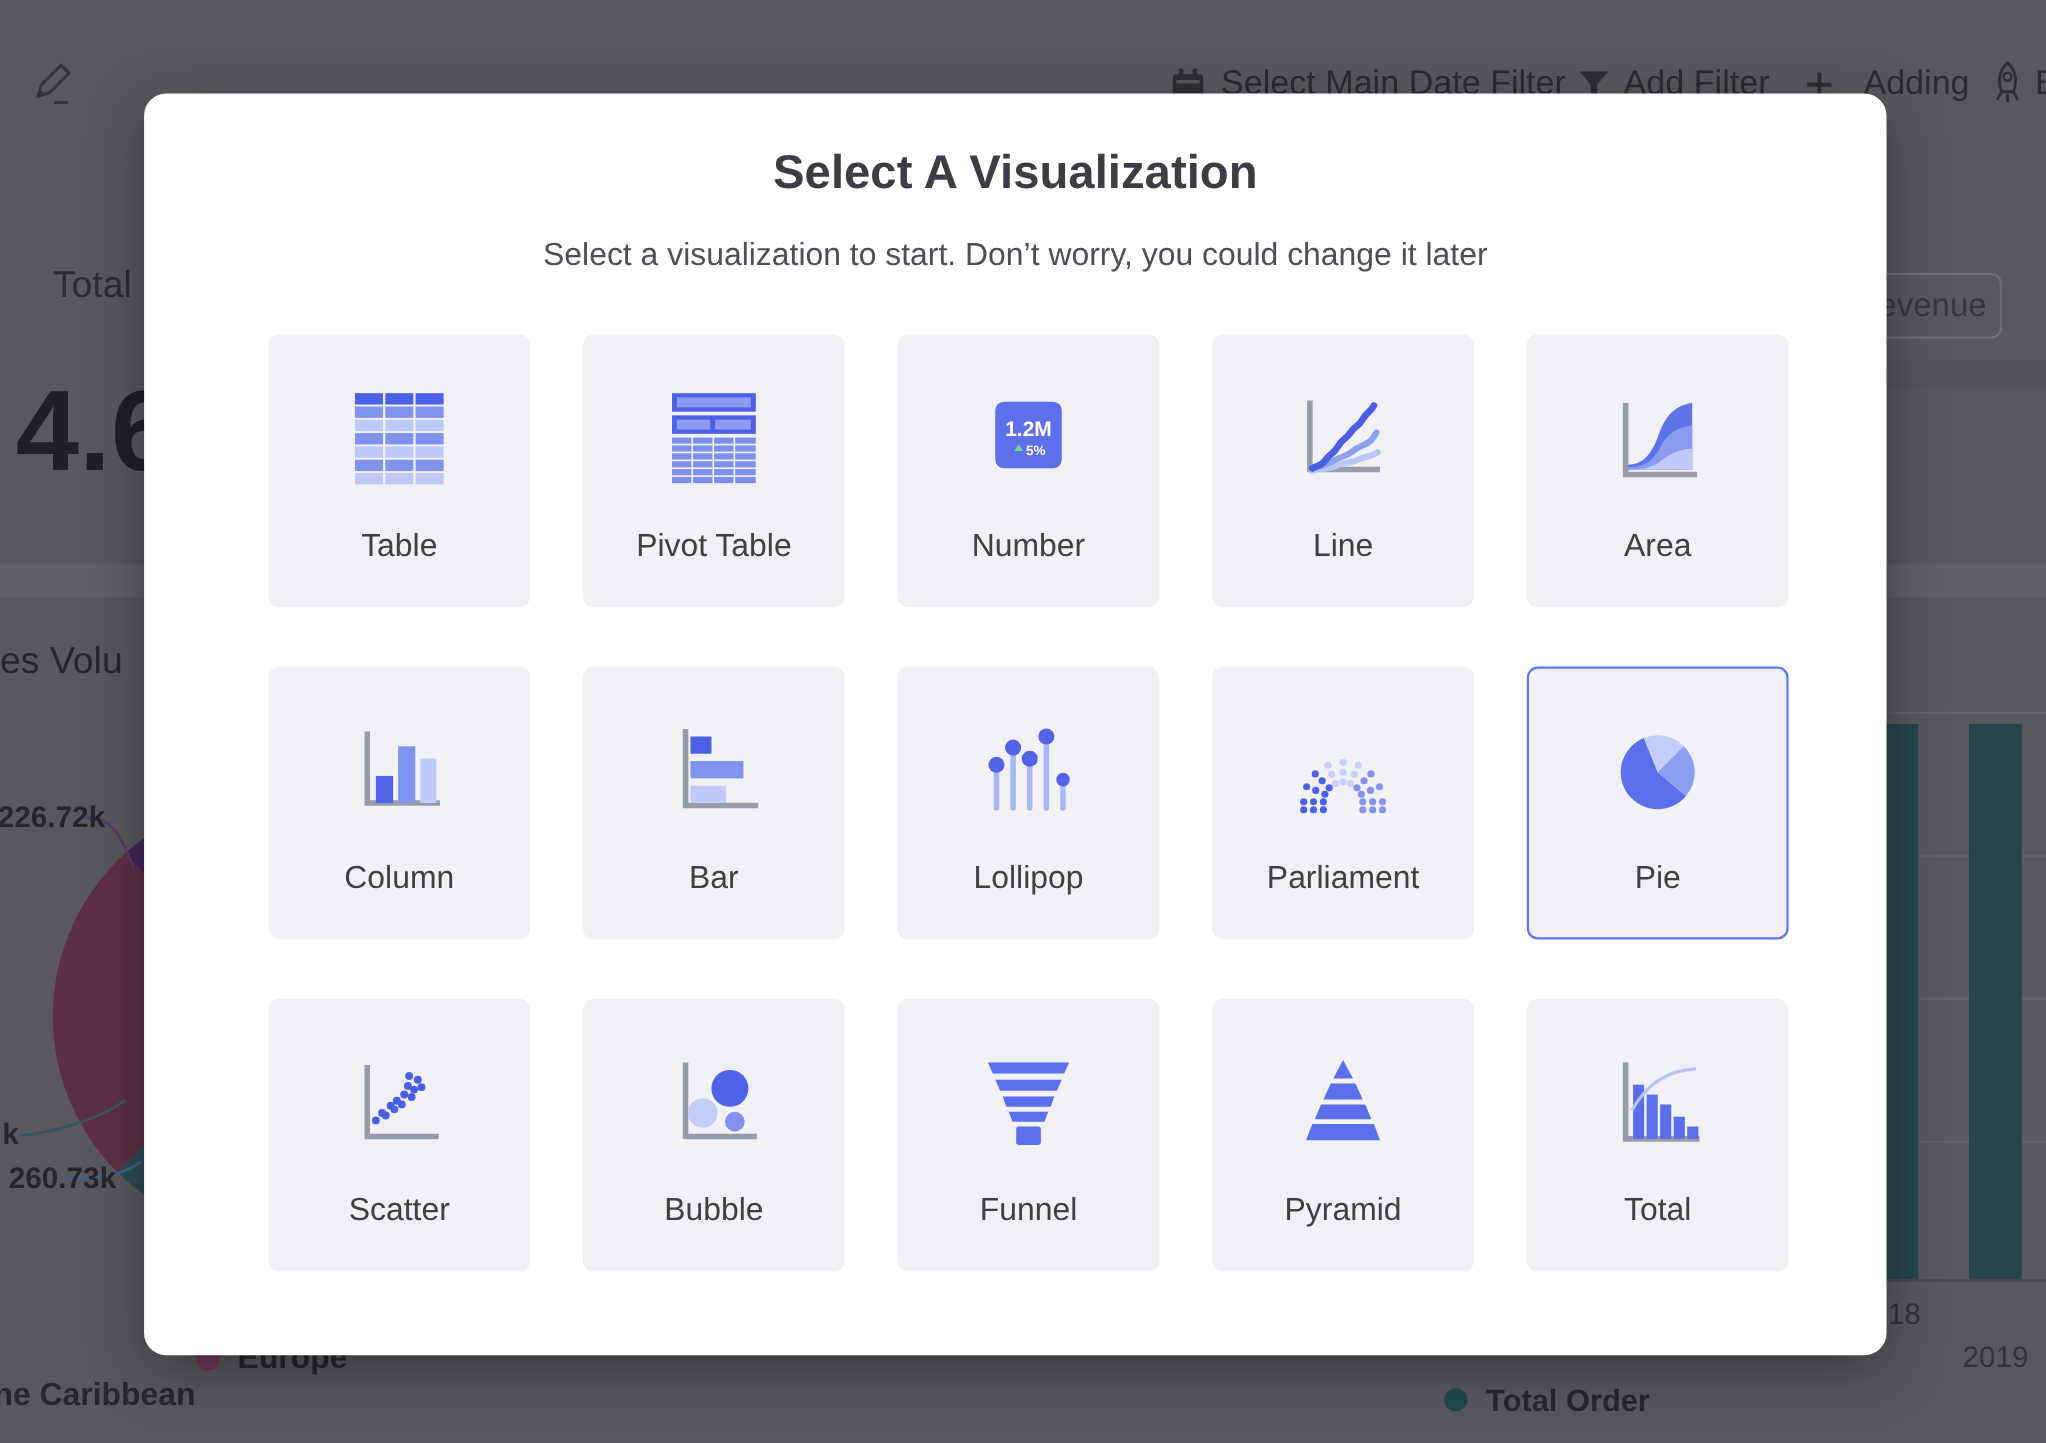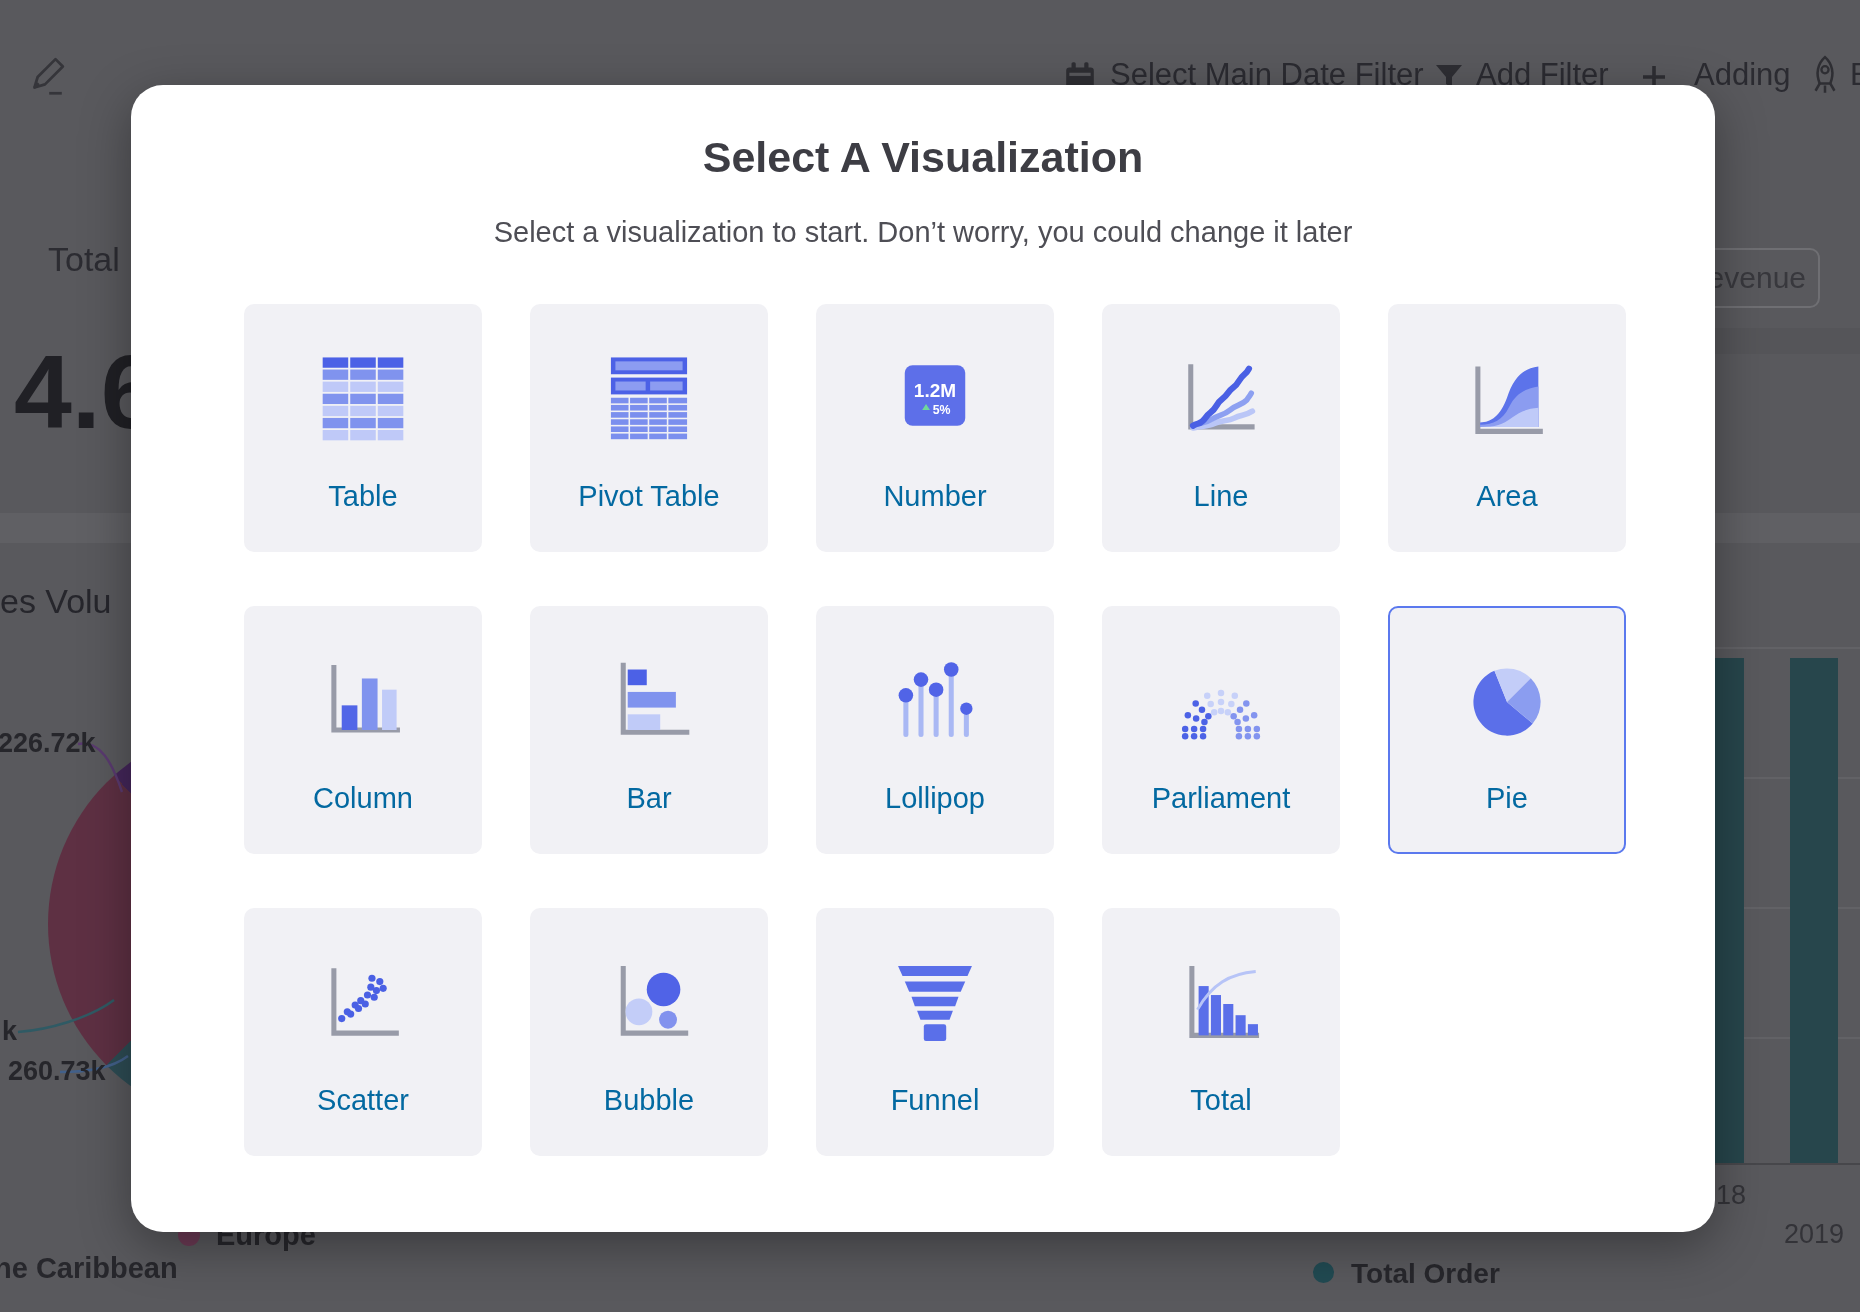--- a/index.html
+++ b/index.html
@@ -19,29 +19,29 @@
   .legend-dot{position:absolute;border-radius:50%;}
   .legend-text{position:absolute;font-size:29px;font-weight:700;color:#27272c;white-space:nowrap;}
   .rev-btn{position:absolute;left:1640px;top:248px;width:180px;height:60px;border:2px solid #6f6f73;border-radius:10px;
     box-sizing:border-box;display:flex;align-items:center;justify-content:flex-end;padding-right:12px;
     font-size:30px;color:#38383d;}
   .gridline{position:absolute;height:2px;background:#626266;width:260px;left:1600px;}
   .bar{position:absolute;background:#27464c;}
   .x-label{position:absolute;top:1180px;width:60px;text-align:center;font-size:27px;color:#333338;}
   .rt-band{position:absolute;left:1660px;top:328px;width:200px;height:26px;background:#555559;}
   
-  .modal{position:absolute;left:131px;top:85px;width:1584px;height:1147px;background:#ffffff;border-radius:32px;
+  .modal{position:absolute;left:131px;top:85px;width:1584px;height:1147px;background:#ffffff;border-radius:20px;
     box-shadow:0 14px 50px rgba(0,0,0,.35);z-index:10;}
   .m-title{position:absolute;top:48px;left:0;width:100%;text-align:center;font-size:43px;font-weight:700;color:#3d3d44;}
   .m-sub{position:absolute;top:131px;left:0;width:100%;text-align:center;font-size:29px;color:#4e4e55;}
   .grid{position:absolute;left:113px;top:219px;display:grid;grid-template-columns:repeat(5,238px);grid-auto-rows:248px;column-gap:48px;row-gap:54px;}
   .tile{background:#f1f1f5;border-radius:10px;display:flex;flex-direction:column;align-items:center;padding-top:40px;box-sizing:border-box;cursor:pointer;}
   .tile.selected{border:2px solid #5b79ee;padding-top:38px;}
   .tile svg{width:112px;height:112px;display:block;}
-  .tlabel{margin-top:24px;font-size:29px;color:#0369a1;}
+  .tlabel{margin-top:24px;font-size:29px;color:#404040;}
   svg text{font-family:"Liberation Sans",sans-serif;}
 </style>
 </head>
 <body>
 
 <div id="stage">
 
   <div class="bd">
 
     <svg class="abs" style="left:24px;top:56px;width:42px;height:42px;z-index:2;" viewBox="0 0 40 40">
@@ -341,20 +341,31 @@
             <path d="M17,16 H83 L79,25 H21 Z"></path>
             <path d="M23,30 H77 L73,39 H27 Z"></path>
             <path d="M29,43.5 H71 L68,52 H32 Z"></path>
             <path d="M34,56 H66 L63,64 H37 Z"></path>
             <rect x="40" y="68" width="20" height="15" rx="2"></rect>
           </g>
         </svg>
         <div class="tlabel">Funnel</div>
       </div>
 
+      <div class="tile">
+        <svg viewBox="0 0 100 100">
+          <g fill="#5a6fe9">
+            <path d="M50,14 L58,29 H42 Z"></path>
+            <path d="M40,33 H60 L66,46 H34 Z"></path>
+            <path d="M32,50 H68 L73,62 H27 Z"></path>
+            <path d="M25,66 H75 L80,79 H20 Z"></path>
+          </g>
+        </svg>
+        <div class="tlabel">Pyramid</div>
+      </div>
 
       <div class="tile">
         <svg viewBox="0 0 100 100">
           <path d="M24,16 V78 H84" fill="none" stroke="#989ba8" stroke-width="4.5"></path>
           <g fill="#5a6fe9">
             <rect x="30" y="34" width="9" height="44"></rect>
             <rect x="41" y="42" width="9" height="36"></rect>
             <rect x="52" y="50" width="9" height="28"></rect>
             <rect x="63" y="60" width="9" height="18"></rect>
             <rect x="74" y="68" width="9" height="10"></rect>

